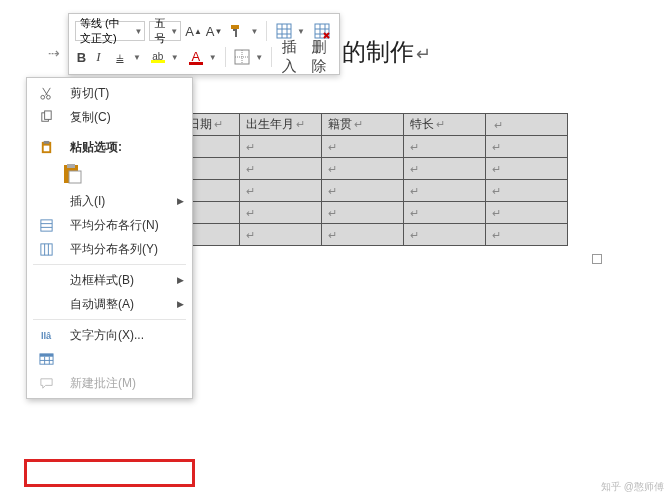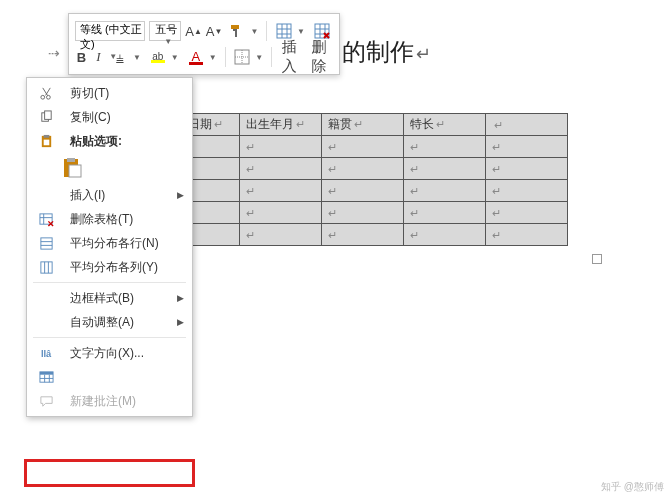--- a/index.html
+++ b/index.html
@@ -1,21 +1,21 @@
 <!DOCTYPE html>
 <html><head>
 <meta charset="utf-8">
 <style>
 * { margin: 0; padding: 0; box-sizing: border-box; font-family: "Microsoft YaHei", "SimSun", sans-serif; }
 body { width: 672px; height: 500px; background: #fff; position: relative; overflow: hidden; }
 
 .mini-toolbar { position: absolute; left: 68px; top: 13px; width: 272px; background: #fff; border: 1px solid #c6c6c6; box-shadow: 0 2px 6px rgba(0,0,0,0.2); padding: 4px 6px; }
 .mini-toolbar .row { display: flex; align-items: center; gap: 4px; height: 26px; }
 .mini-toolbar .sep { width: 1px; height: 20px; background: #ddd; margin: 0 2px; }
-.combo { display: flex; align-items: center; border: 1px solid #ccc; height: 20px; font-size: 11px; padding: 0 2px 0 4px; background: #fff; flex-direction: column; }
+.combo { display: flex; align-items: center; border: 1px solid #ccc; height: 20px; font-size: 11px; padding: 0 2px 0 4px; background: #fff; }
 .combo .caret { font-size: 8px; color: #666; margin-left: 4px; }
 .font-combo { width: 92px; }
 .size-combo { width: 40px; }
 .tb-btn { width: 22px; height: 22px; display: flex; align-items: center; justify-content: center; font-size: 13px; color: #444; cursor: pointer; }
 .tb-btn svg { width: 16px; height: 16px; }
 .tb-split { display: flex; align-items: center; }
 .tb-split .caret { font-size: 8px; color: #666; padding: 0 2px; }
 .tb-label-btn { height: 22px; display: flex; align-items: center; font-size: 15px; color: #444; padding: 0 4px; cursor: pointer; font-family: Liberation Serif, serif; }
 .color-swatch { width: 14px; height: 3px; background: #c00; margin-top: -2px; }
 .hl-swatch { width: 14px; height: 3px; background: #ff0; margin-top: -2px; }
@@ -31,21 +31,21 @@
 .table th:nth-child(1){width:82px}.table th:nth-child(2){width:82px}.table th:nth-child(3){width:82px}.table th:nth-child(4){width:82px}.table th:nth-child(5){width:82px}
 .table th .hdr-enter { color: #888; font-size: 11px; margin-left: 2px; }
 
 .context-menu { position: absolute; left: 26px; top: 77px; width: 167px; background: #fff; border: 1px solid #c6c6c6; box-shadow: 1px 2px 6px rgba(0,0,0,0.25); padding: 3px 0; }
 .context-menu .item { display: flex; align-items: center; height: 24px; font-size: 12px; color: #333; padding: 0 8px; cursor: pointer; position: relative; gap: 13px; }
 .context-menu .item.disabled { color: #aaa; }
 .context-menu .item .icon { width: 22px; display: flex; justify-content: center; color: #666; font-weight: bold; }
 .context-menu .item .icon svg { width: 15px; height: 15px; }
 .context-menu .item .label { flex: 1; }
 .context-menu .item .arrow { font-size: 9px; color: #555; }
-.context-menu .paste-header { font-weight: bold; }
+.context-menu .paste-header { font-weight: bold; margin-top: 6px; }
 .context-menu .paste-header .icon svg { fill: #c9830a; }
 .context-menu .paste-row { height: 30px; padding-left: 34px; }
 .context-menu .paste-row svg { width: 24px; height: 24px; }
 .context-menu .sep { height: 1px; background: #e5e5e5; margin: 3px 6px; }
 .context-menu .highlight { position: absolute; left: -3px; right: -3px; top: 381px; height: 28px; border: 3px solid #d22; pointer-events: none; }
 
 .corner-handle { position: absolute; left: 592px; top: 254px; width: 10px; height: 10px; border: 1px solid #999; background: #fff; }
 .para-mark { position: absolute; left: 48px; top: 45px; font-size: 14px; color: #888; }
 .watermark { position: absolute; right: 8px; bottom: 6px; font-size: 10px; color: #bbb; }
 </style>
@@ -228,32 +228,20 @@
       </svg>
     </div>
   <div class="item">
       <span class="icon"></span>
       <span class="label">插入(I)</span>
       <span class="arrow">▶</span>
     </div>
   <div class="item">
       <span class="icon">
         <svg viewBox="0 0 16 16">
-          <rect x="1" y="2" width="13" height="11" fill="none" stroke="#5b8bbd"></rect>
-          <line x1="1" y1="6" x2="14" y2="6" stroke="#5b8bbd"></line>
-          <line x1="5" y1="2" x2="5" y2="13" stroke="#5b8bbd"></line>
-          <line x1="10" y1="10" x2="15" y2="15" stroke="#c00" stroke-width="1.5"></line>
-          <line x1="15" y1="10" x2="10" y2="15" stroke="#c00" stroke-width="1.5"></line>
-        </svg>
-      </span>
-      <span class="label">删除表格(T)</span>
-    </div>
-  <div class="item">
-      <span class="icon">
-        <svg viewBox="0 0 16 16">
           <rect x="2" y="2" width="12" height="12" fill="none" stroke="#5b8bbd"></rect>
           <line x1="2" y1="6" x2="14" y2="6" stroke="#5b8bbd"></line>
           <line x1="2" y1="10" x2="14" y2="10" stroke="#5b8bbd"></line>
         </svg>
       </span>
       <span class="label">平均分布各行(N)</span>
     </div>
   <div class="item">
       <span class="icon">
         <svg viewBox="0 0 16 16">

